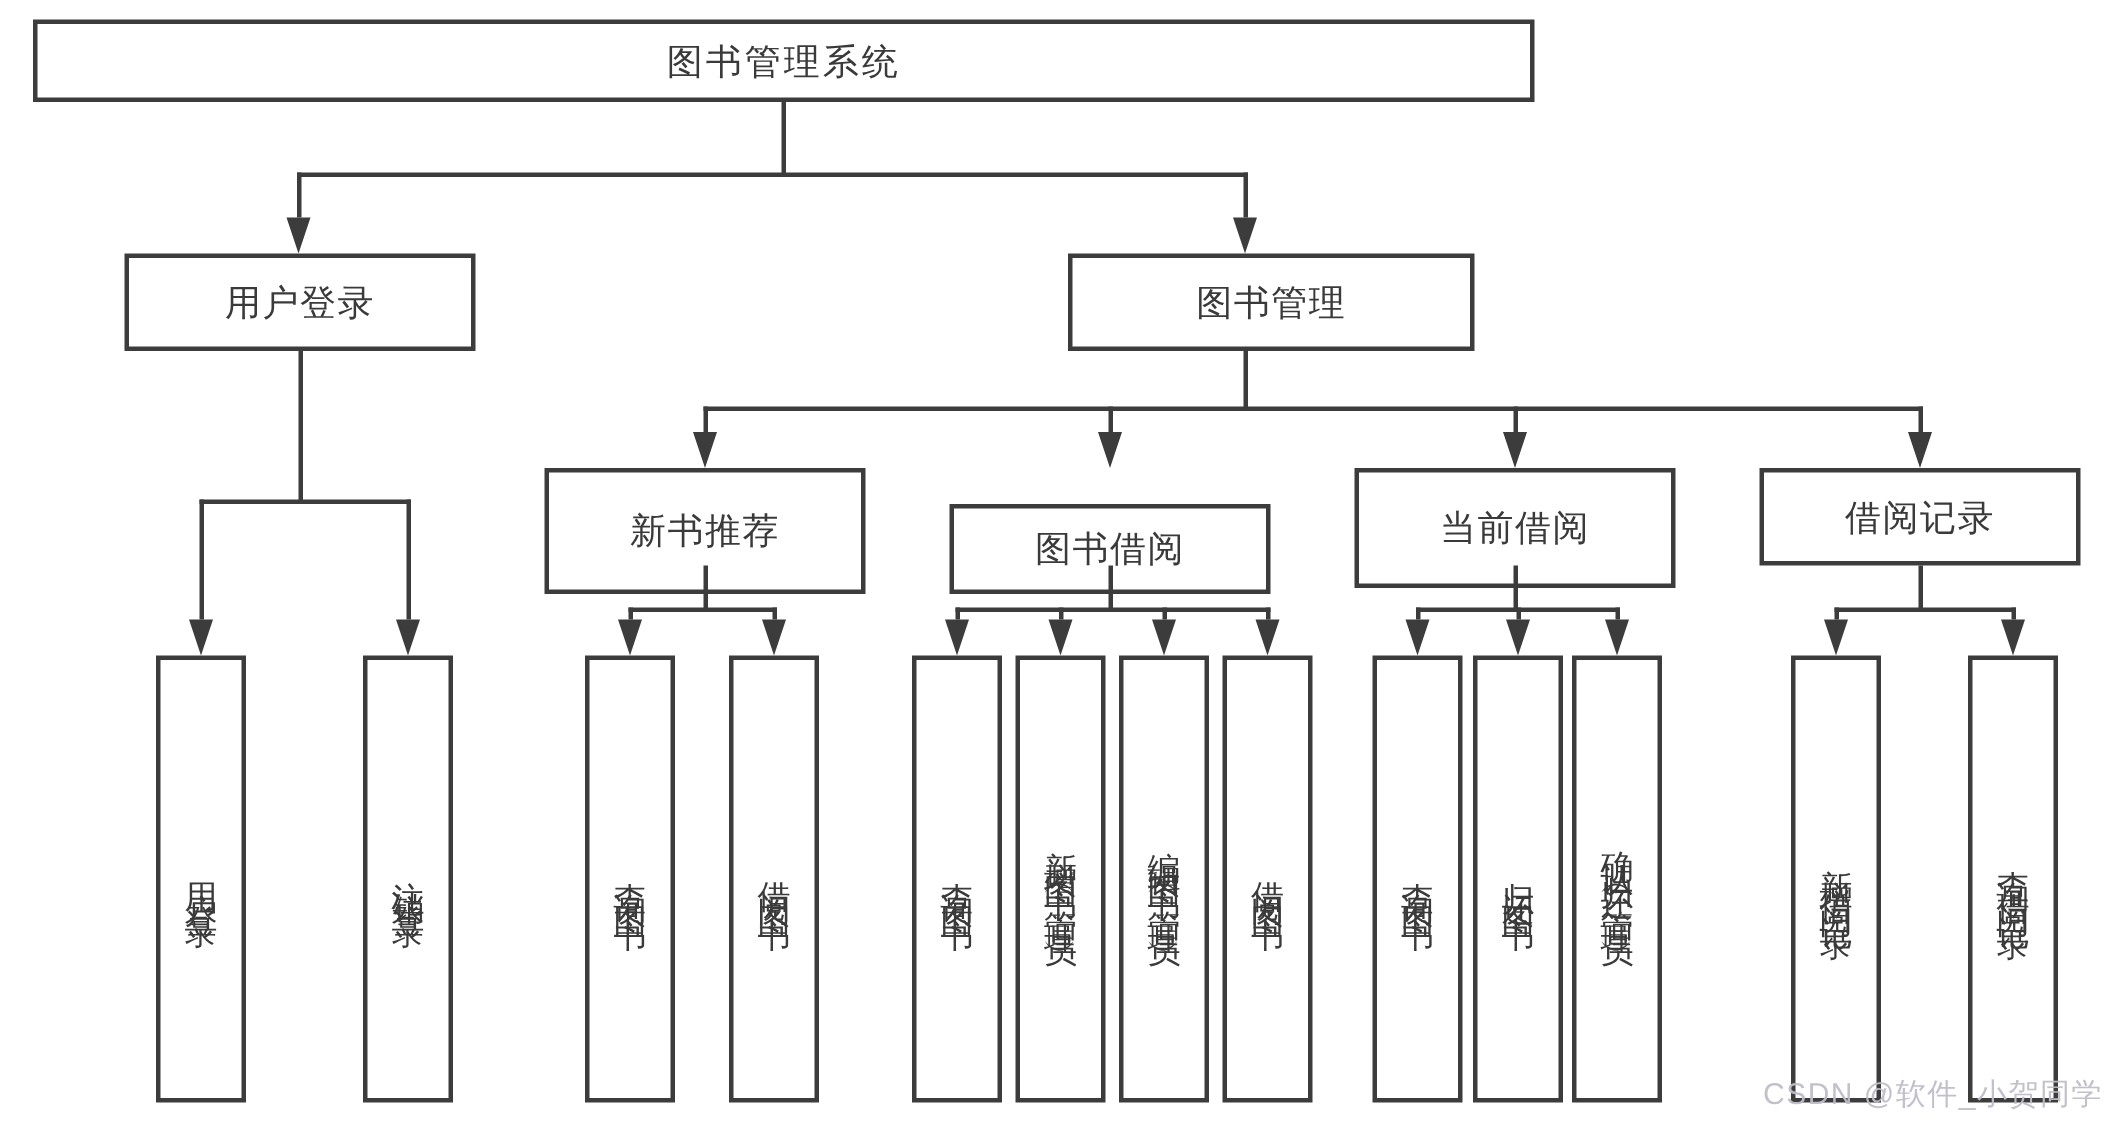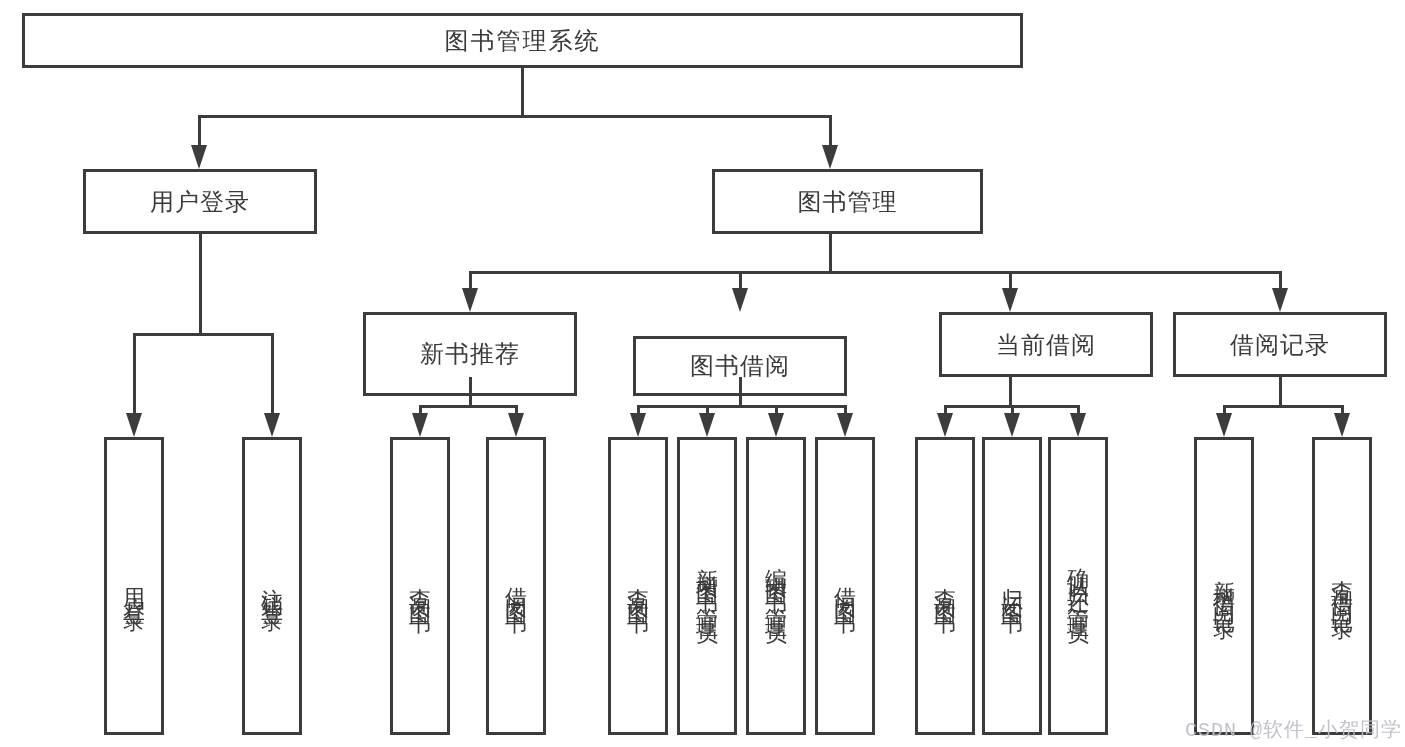--- a/index.html
+++ b/index.html
@@ -62,21 +62,20 @@
   }
   .watermark{
     position:absolute;
     right:3px;
     bottom:4px;
     font-size:20px;
     color:rgba(190,190,200,0.95);
     letter-spacing:1px;
     z-index:5;
     white-space:nowrap;
-    font-family:Liberation Mono, monospace;
   }
 </style>
 </head>
 <body>
 
 <div class="canvas">
 
   <div class="node" style="left:22px;top:13px;width:1001px;height:55px;letter-spacing:2px;">图书管理系统</div>
 
   <div class="vline" style="left:520.5px;top:68px;height:50px;"></div>
@@ -94,21 +93,21 @@
 
   <div class="vline" style="left:828.5px;top:234px;height:40px;"></div>
   <div class="hline" style="left:468.5px;top:271px;width:813px;"></div>
   <div class="arrow" style="left:468.5px;top:271px;height:17px;"></div>
   <div class="arrow" style="left:738.5px;top:271px;height:17px;"></div>
   <div class="arrow" style="left:1008.5px;top:271px;height:17px;"></div>
   <div class="arrow" style="left:1278.5px;top:271px;height:17px;"></div>
 
   <div class="node" style="left:363px;top:312px;width:214px;height:84px;">新书推荐</div>
   <div class="node" style="left:633px;top:300px;width:214px;height:60px;margin-top:36px;">图书借阅</div>
-  <div class="node" style="left:903px;top:312px;width:214px;height:65px;margin-left:36px;">当前借阅</div>
+  <div class="node" style="left:903px;top:312px;width:214px;height:80px;">当前借阅</div>
   <div class="node" style="left:1173px;top:312px;width:214px;height:65px;">借阅记录</div>
 
   <div class="vline" style="left:468.5px;top:377px;height:31px;"></div>
   <div class="hline" style="left:418.5px;top:405px;width:99px;"></div>
   <div class="arrow" style="left:418.5px;top:405px;height:8px;"></div>
   <div class="arrow" style="left:514.5px;top:405px;height:8px;"></div>
 
   <div class="vline" style="left:738.5px;top:377px;height:31px;"></div>
   <div class="hline" style="left:636.5px;top:405px;width:210px;"></div>
   <div class="arrow" style="left:636.5px;top:405px;height:8px;"></div>

